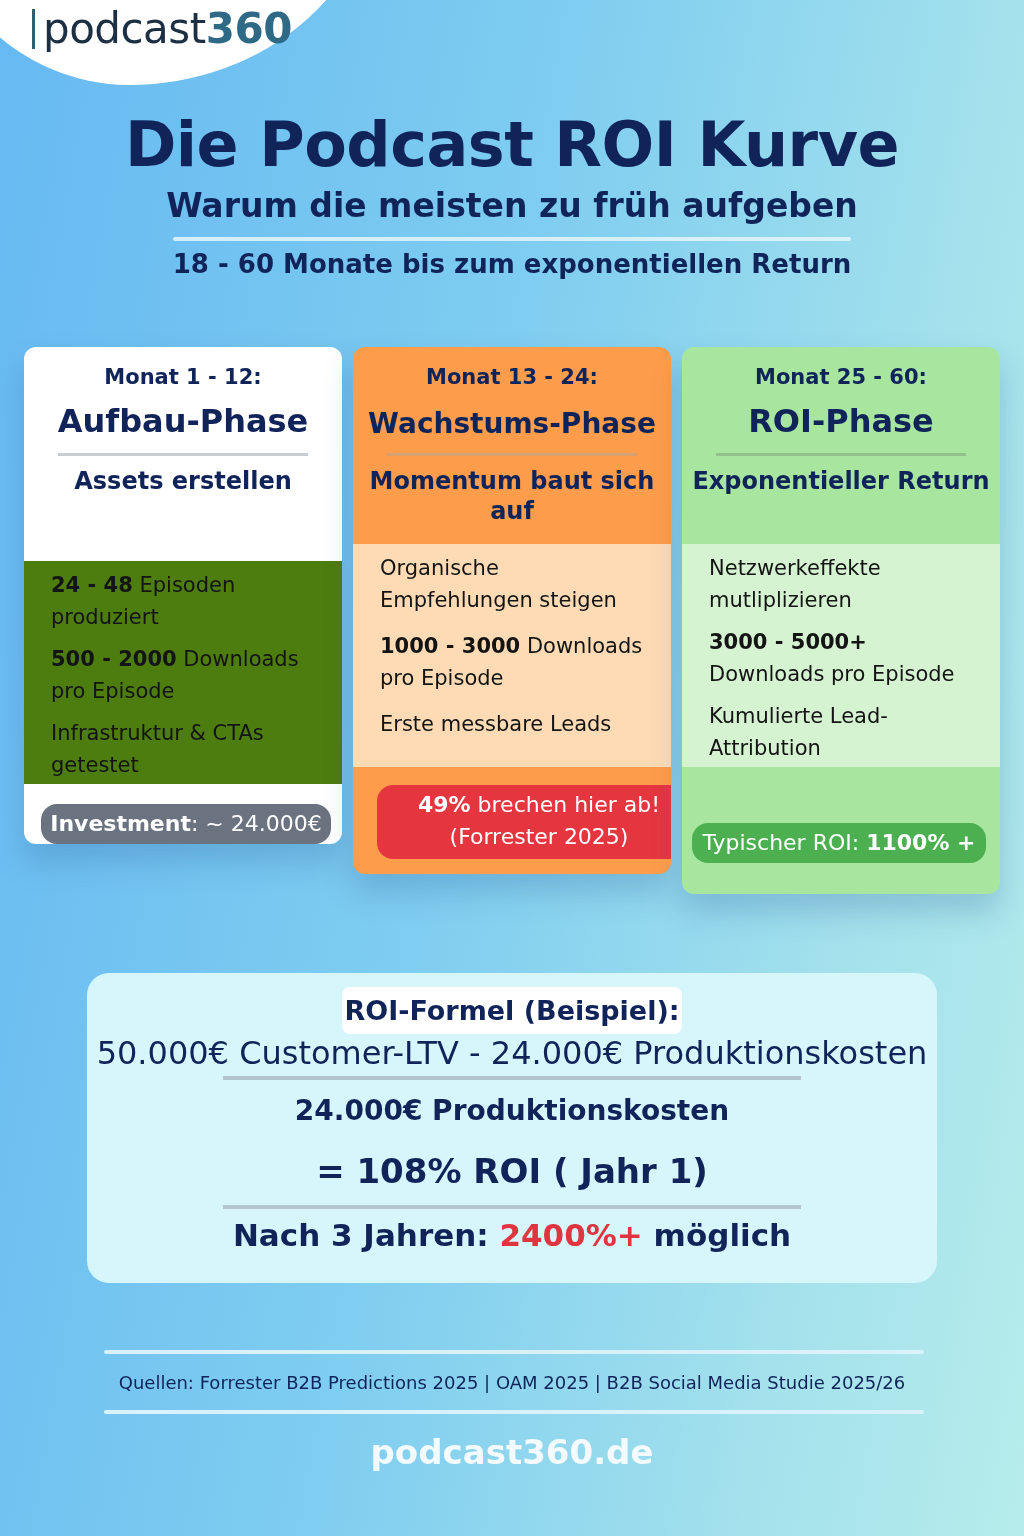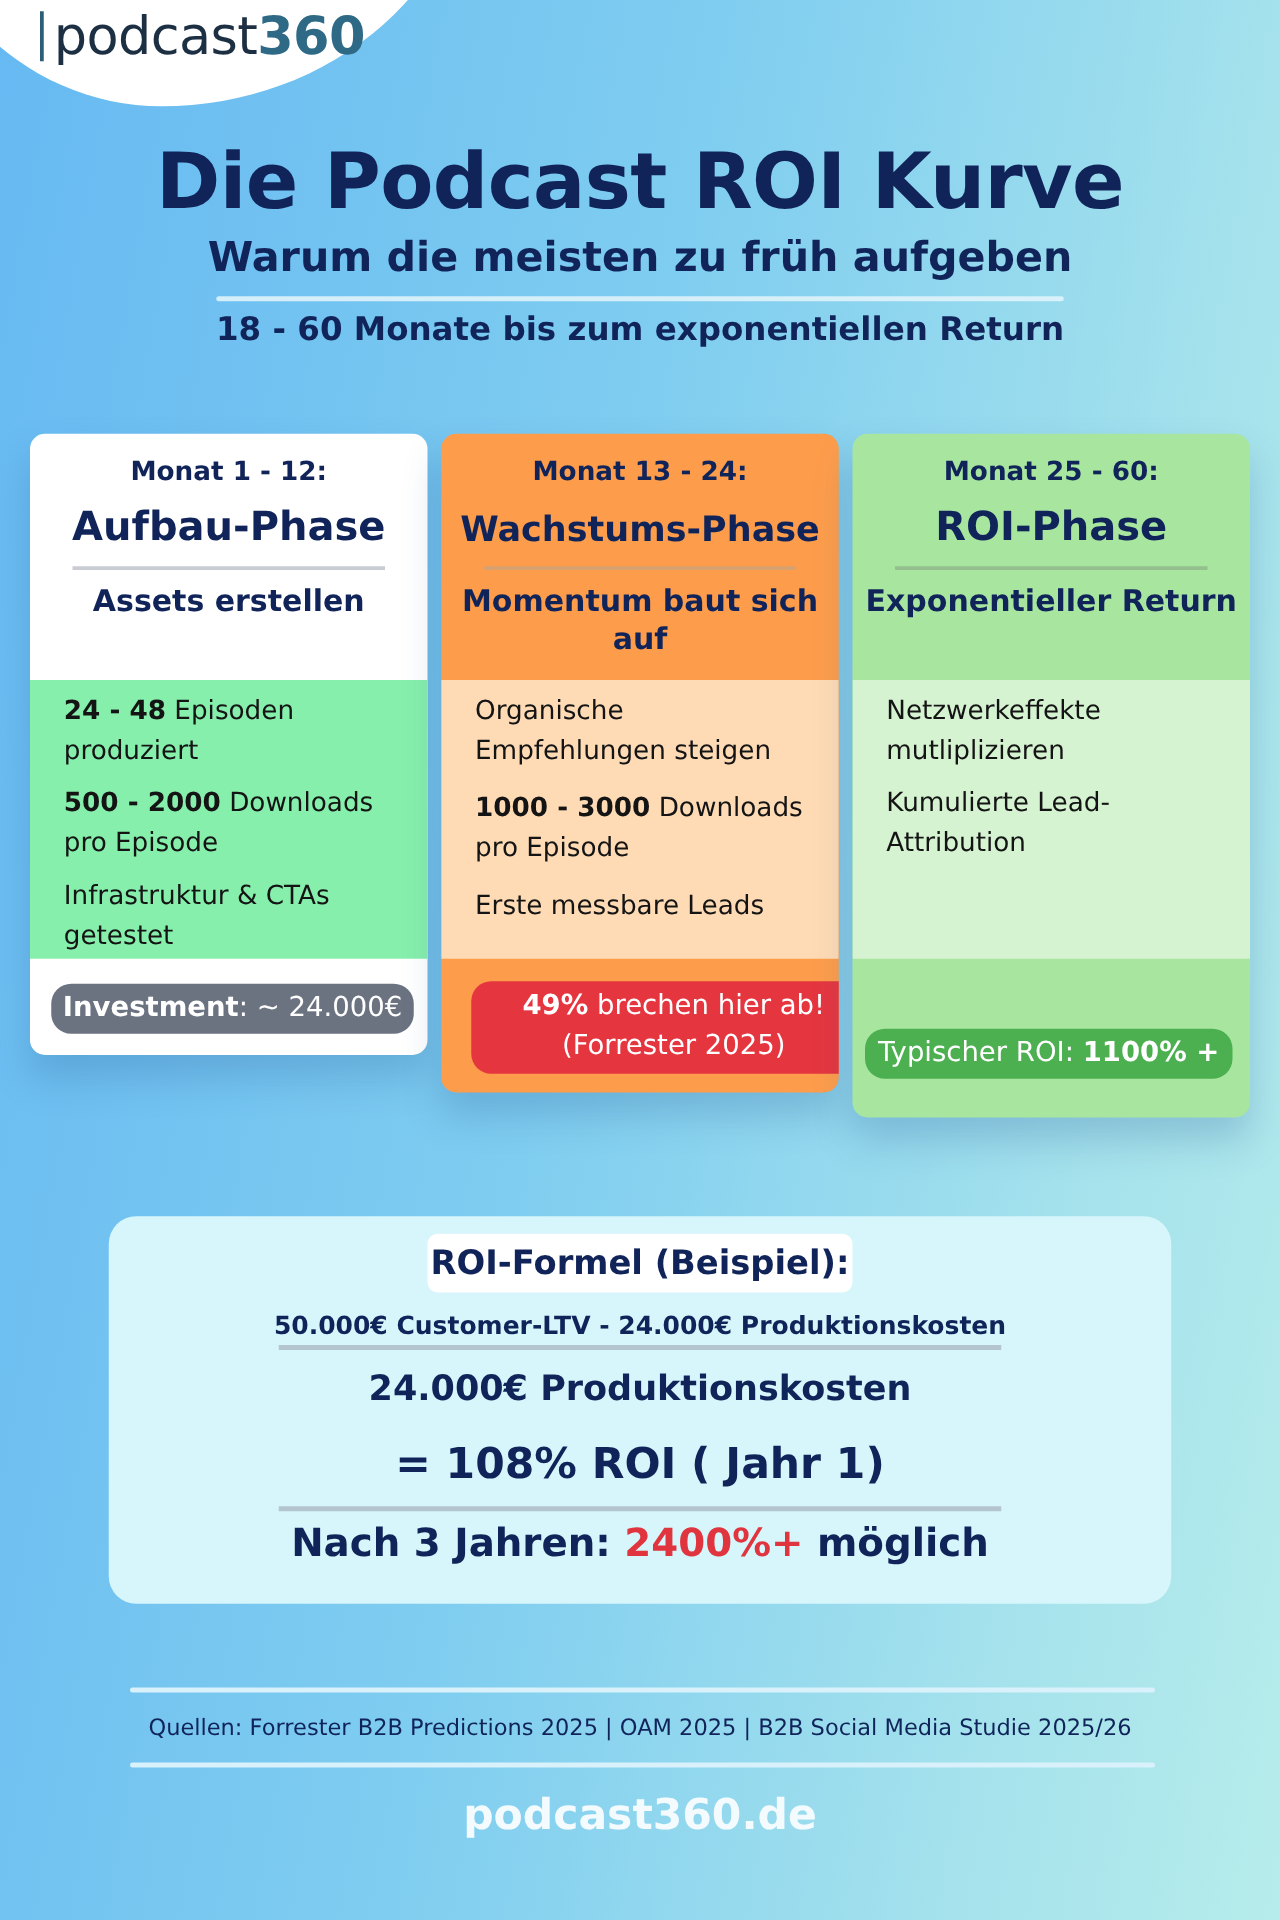--- a/index.html
+++ b/index.html
@@ -60,21 +60,21 @@
   .card-head { height: 197px; text-align: center; padding-top: 12px; color: #10245a; }
   .card-head .range { font-size: 21px; font-weight: bold; line-height: 36px; }
   .card-head .phase { font-size: 32px; font-weight: bold; line-height: 52px; }
   .card.c2 .card-head .phase { font-size: 28px; line-height: 58px; }
   .card-head .divider { width: 250px; height: 3px; margin: 6px auto 10px; background: #c9cdd2; }
   .card.c2 .card-head .divider { background: #d7a06f; margin-top: 0; }
   .card.c3 .card-head .divider { background: #93c08d; }
   .card-head .focus { font-size: 24px; font-weight: bold; line-height: 30px; }
 
   .card-body { height: 223px; padding: 8px 16px 0 27px; color: #141414; font-size: 21px; line-height: 32px; }
-  .card.c1 .card-body { background: #86efac; }
+  .card.c1 .card-body { background: #4d7c0f; margin-top: 17px; }
   .card.c2 .card-body { background: #fedbb5; }
   .card.c3 .card-body { background: #d5f2d1; }
   .card-body .item { margin-bottom: 10px; }
   .card.c2 .card-body .item { margin-bottom: 14px; }
   .card-body b { font-weight: bold; }
 
   .card-foot { position: relative; }
   .badge {
     position: absolute; border-radius: 16px; color: #fff; text-align: center;
     font-size: 22px; line-height: 32px;
@@ -86,21 +86,21 @@
 
   .formula {
     position: absolute; left: 87px; top: 973px; width: 850px; height: 310px;
     background: #d6f6fb; border-radius: 22px; text-align: center; color: #10245a;
   }
   .formula .label {
     display: inline-block; margin-top: 14px; padding: 8px 2px;
     background: #ffffff; border-radius: 8px;
     font-size: 27px; font-weight: bold;
   }
-  .formula .num-line { margin-top: 14px; font-size: 20px; font-weight: bold; }
+  .formula .num-line { font-size: 32px; font-weight: normal; }
   .formula .frac { width: 578px; height: 4px; background: #b4c5cf; margin: 4px auto 14px; }
   .formula .den-line { font-size: 28px; font-weight: bold; }
   .formula .res-line { margin-top: 24px; font-size: 34px; font-weight: bold; }
   .formula .frac2 { width: 578px; height: 4px; background: #b4c5cf; margin: 14px auto 8px; }
   .formula .final-line { font-size: 31px; font-weight: bold; }
   .formula .final-line .hl { color: #e0353f; }
 
   .hr-sources { position: absolute; left: 104px; width: 820px; height: 4px; background: #d8f1fb; border-radius: 2px; }
   .sources {
     position: absolute; left: 0; right: 0; top: 1372px; text-align: center;
@@ -165,20 +165,21 @@
 
 <div class="card c3">
   <div class="card-head">
     <div class="range">Monat 25 - 60:</div>
     <div class="phase">ROI-Phase</div>
     <div class="divider"></div>
     <div class="focus">Exponentieller Return</div>
   </div>
   <div class="card-body">
     <div class="item"><span>Netzwerkeffekte mutliplizieren</span></div>
+    <div class="item"><b>3000 -  5000+</b><br><span> Downloads pro Episode</span></div>
     <div class="item"><span>Kumulierte Lead-Attribution</span></div>
   </div>
   <div class="card-foot">
     <div class="badge roi"><span>Typischer ROI: </span><b>1100% +</b></div>
   </div>
 </div>
 
 <div class="formula">
   <div class="label">ROI-Formel (Beispiel):</div>
   <div class="num-line">50.000€ Customer-LTV - 24.000€ Produktionskosten</div>

